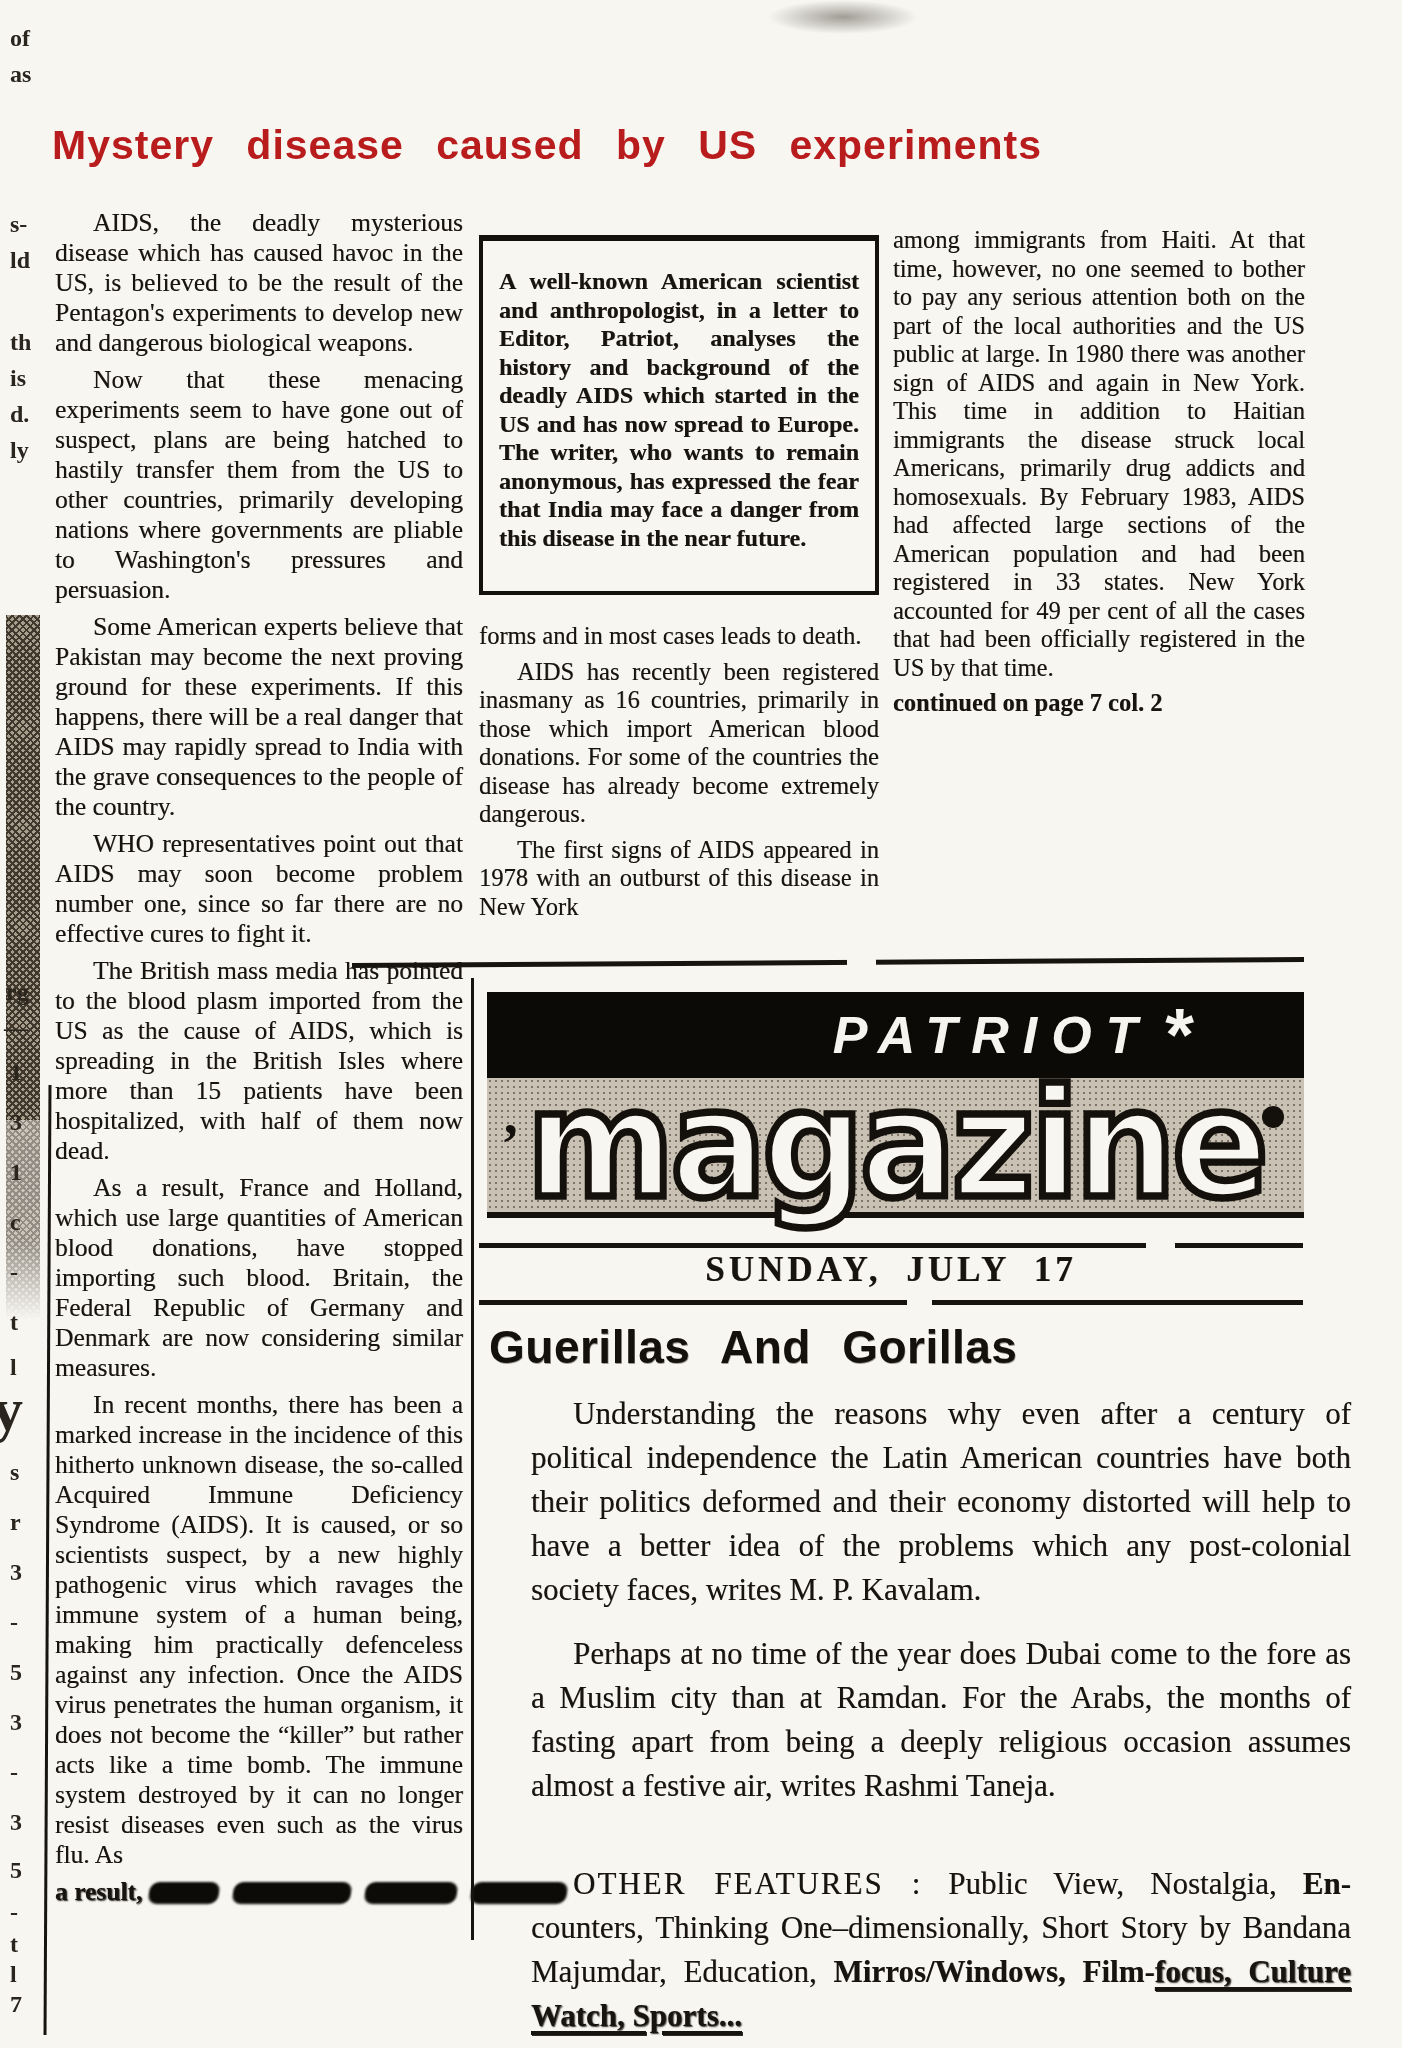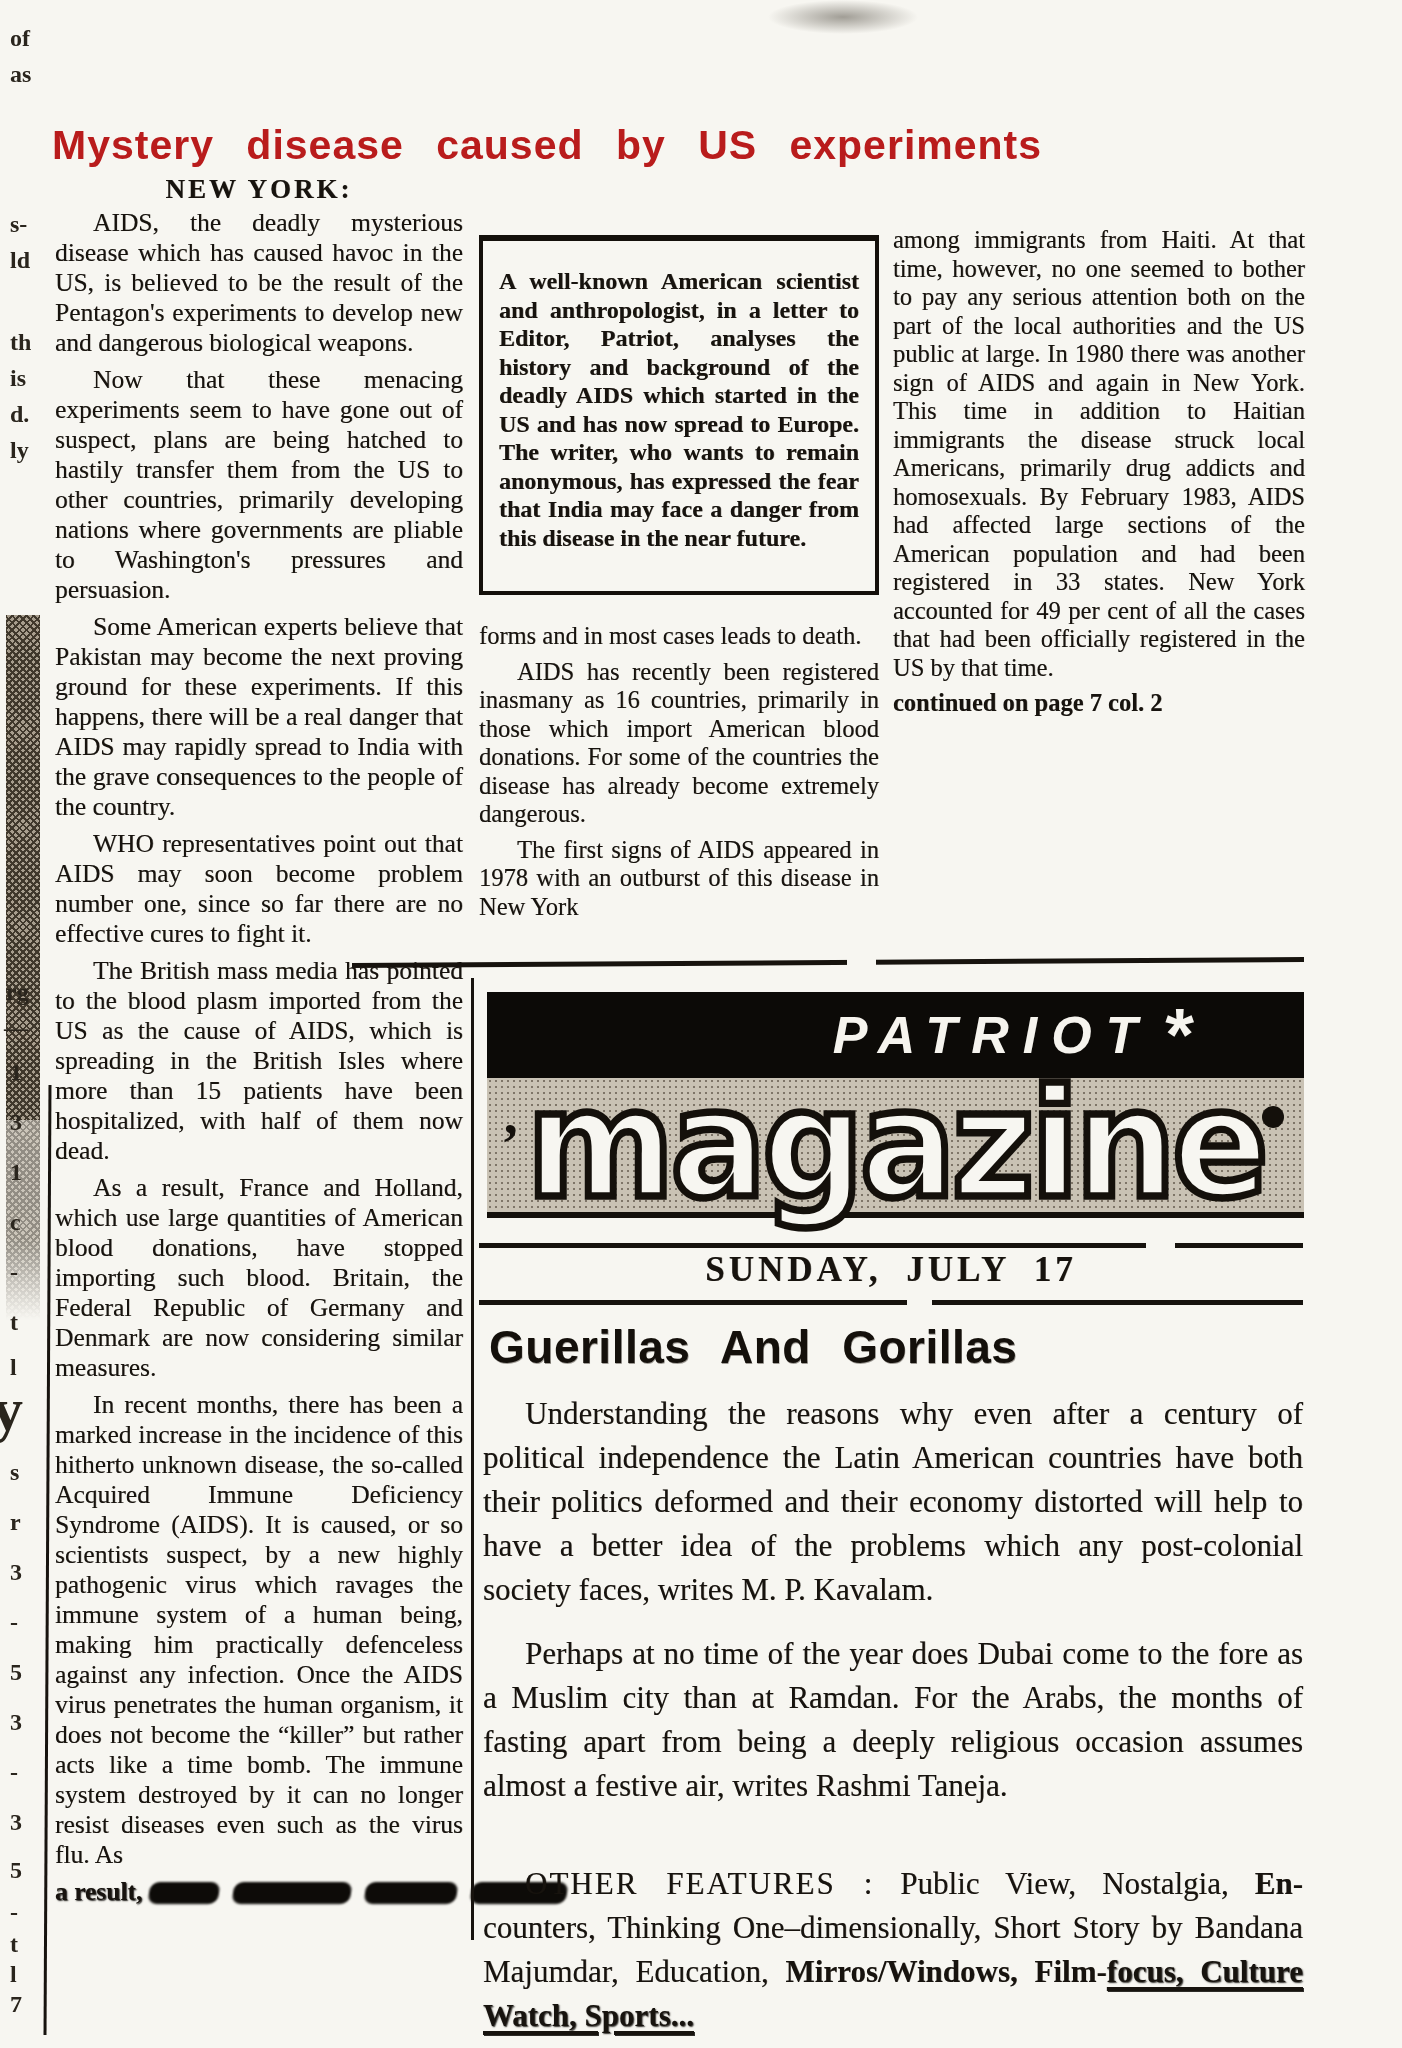--- a/index.html
+++ b/index.html
@@ -58,21 +58,21 @@
     letter-spacing:-4px;transform:scaleY(1.05);}
   .magpre{position:absolute;left:14px;top:34px;font-size:56px;-webkit-text-stroke:0;color:#14100b;font-weight:bold;}
   .magdot{position:absolute;right:20px;top:28px;width:22px;height:22px;border-radius:50%;background:#14100b;}
   .iedot{position:absolute;font:14px "Liberation Serif",serif;color:#3a342b;}
 
   .mag-date{position:absolute;left:479px;top:1250px;width:824px;text-align:center;
     font-weight:bold;font-size:35px;letter-spacing:4px;word-spacing:12px;text-shadow:.5px .4px 0 rgba(25,18,10,.5);}
   .feat-title{position:absolute;font-family:"Liberation Sans","DejaVu Sans",sans-serif;font-weight:bold;
     font-size:46px;word-spacing:18px;letter-spacing:.5px;color:#14100b;text-shadow:.6px .5px 0 rgba(25,18,10,.4);}
   .feat-body{position:absolute;width:820px;font-size:31px;line-height:44px;text-align:justify;
-    text-indent:42px;text-shadow:.4px .3px 0 rgba(25,18,10,.45);}
+    text-indent:42px;text-shadow:.4px .3px 0 rgba(25,18,10,.45);margin-left:48px;}
   .of-lead{letter-spacing:2px;}
   .b{font-weight:bold;}
   .smudge-bold{font-weight:bold;filter:blur(.6px);text-shadow:1px 1px 1.5px rgba(10,8,5,.85);
     text-decoration:underline;text-decoration-thickness:4px;text-underline-offset:5px;}
   .gap1{background:linear-gradient(90deg,#17130e 0 81%,transparent 81% 84.5%,#17130e 84.5%);}
   .gap2{background:linear-gradient(90deg,#17130e 0 52%,transparent 52% 55%,#17130e 55%);}
   .tilt{transform:rotate(-.35deg);}
 </style>
 </head>
 <body>
@@ -112,21 +112,20 @@
     <span class="mfrag" style="top:1900px">-</span>
     <span class="mfrag" style="top:1932px">t</span>
     <span class="mfrag" style="top:1962px">l</span>
     <span class="mfrag" style="top:1992px">7</span>
     <div class="vrule" style="left:46px;top:1085px;height:950px;transform:rotate(.3deg);"></div>
   </div>
 
   <div class="smear"></div>
   <div class="subhead">Mystery disease caused by US experiments</div>
 
-  <div class="dateline">NEW YORK:</div>
   <div class="col c1">
     <p>AIDS, the deadly mysterious disease which has caused havoc in the US, is believed to be the result of the Pentagon's experiments to develop new and dangerous biological weapons.</p>
     <p>Now that these menacing experiments seem to have gone out of suspect, plans are being hatched to hastily transfer them from the US to other countries, primarily developing nations where governments are pliable to Washington's pressures and persuasion.</p>
     <p>Some American experts believe that Pakistan may become the next proving ground for these experiments. If this happens, there will be a real danger that AIDS may rapidly spread to India with the grave consequences to the people of the country.</p>
     <p>WHO representatives point out that AIDS may soon become problem number one, since so far there are no effective cures to fight it.</p>
     <p>The British mass media has pointed to the blood plasm imported from the US as the cause of AIDS, which is spreading in the British Isles where more than 15 patients have been hospitalized, with half of them now dead.</p>
     <p>As a result, France and Holland, which use large quantities of American blood donations, have stopped importing such blood. Britain, the Federal Republic of Germany and Denmark are now considering similar measures.</p>
     <p>In recent months, there has been a marked increase in the incidence of this hitherto unknown disease, the so-called Acquired Immune Deficiency Syndrome (AIDS). It is caused, or so scientists suspect, by a new highly pathogenic virus which ravages the immune system of a human being, making him practically defenceless against any infection. Once the AIDS virus penetrates the human organism, it does not become the “killer” but rather acts like a time bomb. The immune system destroyed by it can no longer resist diseases even such as the virus flu. As</p>
     <p class="smudgeline noindent">
       <span class="smudged-text">a result,</span>

